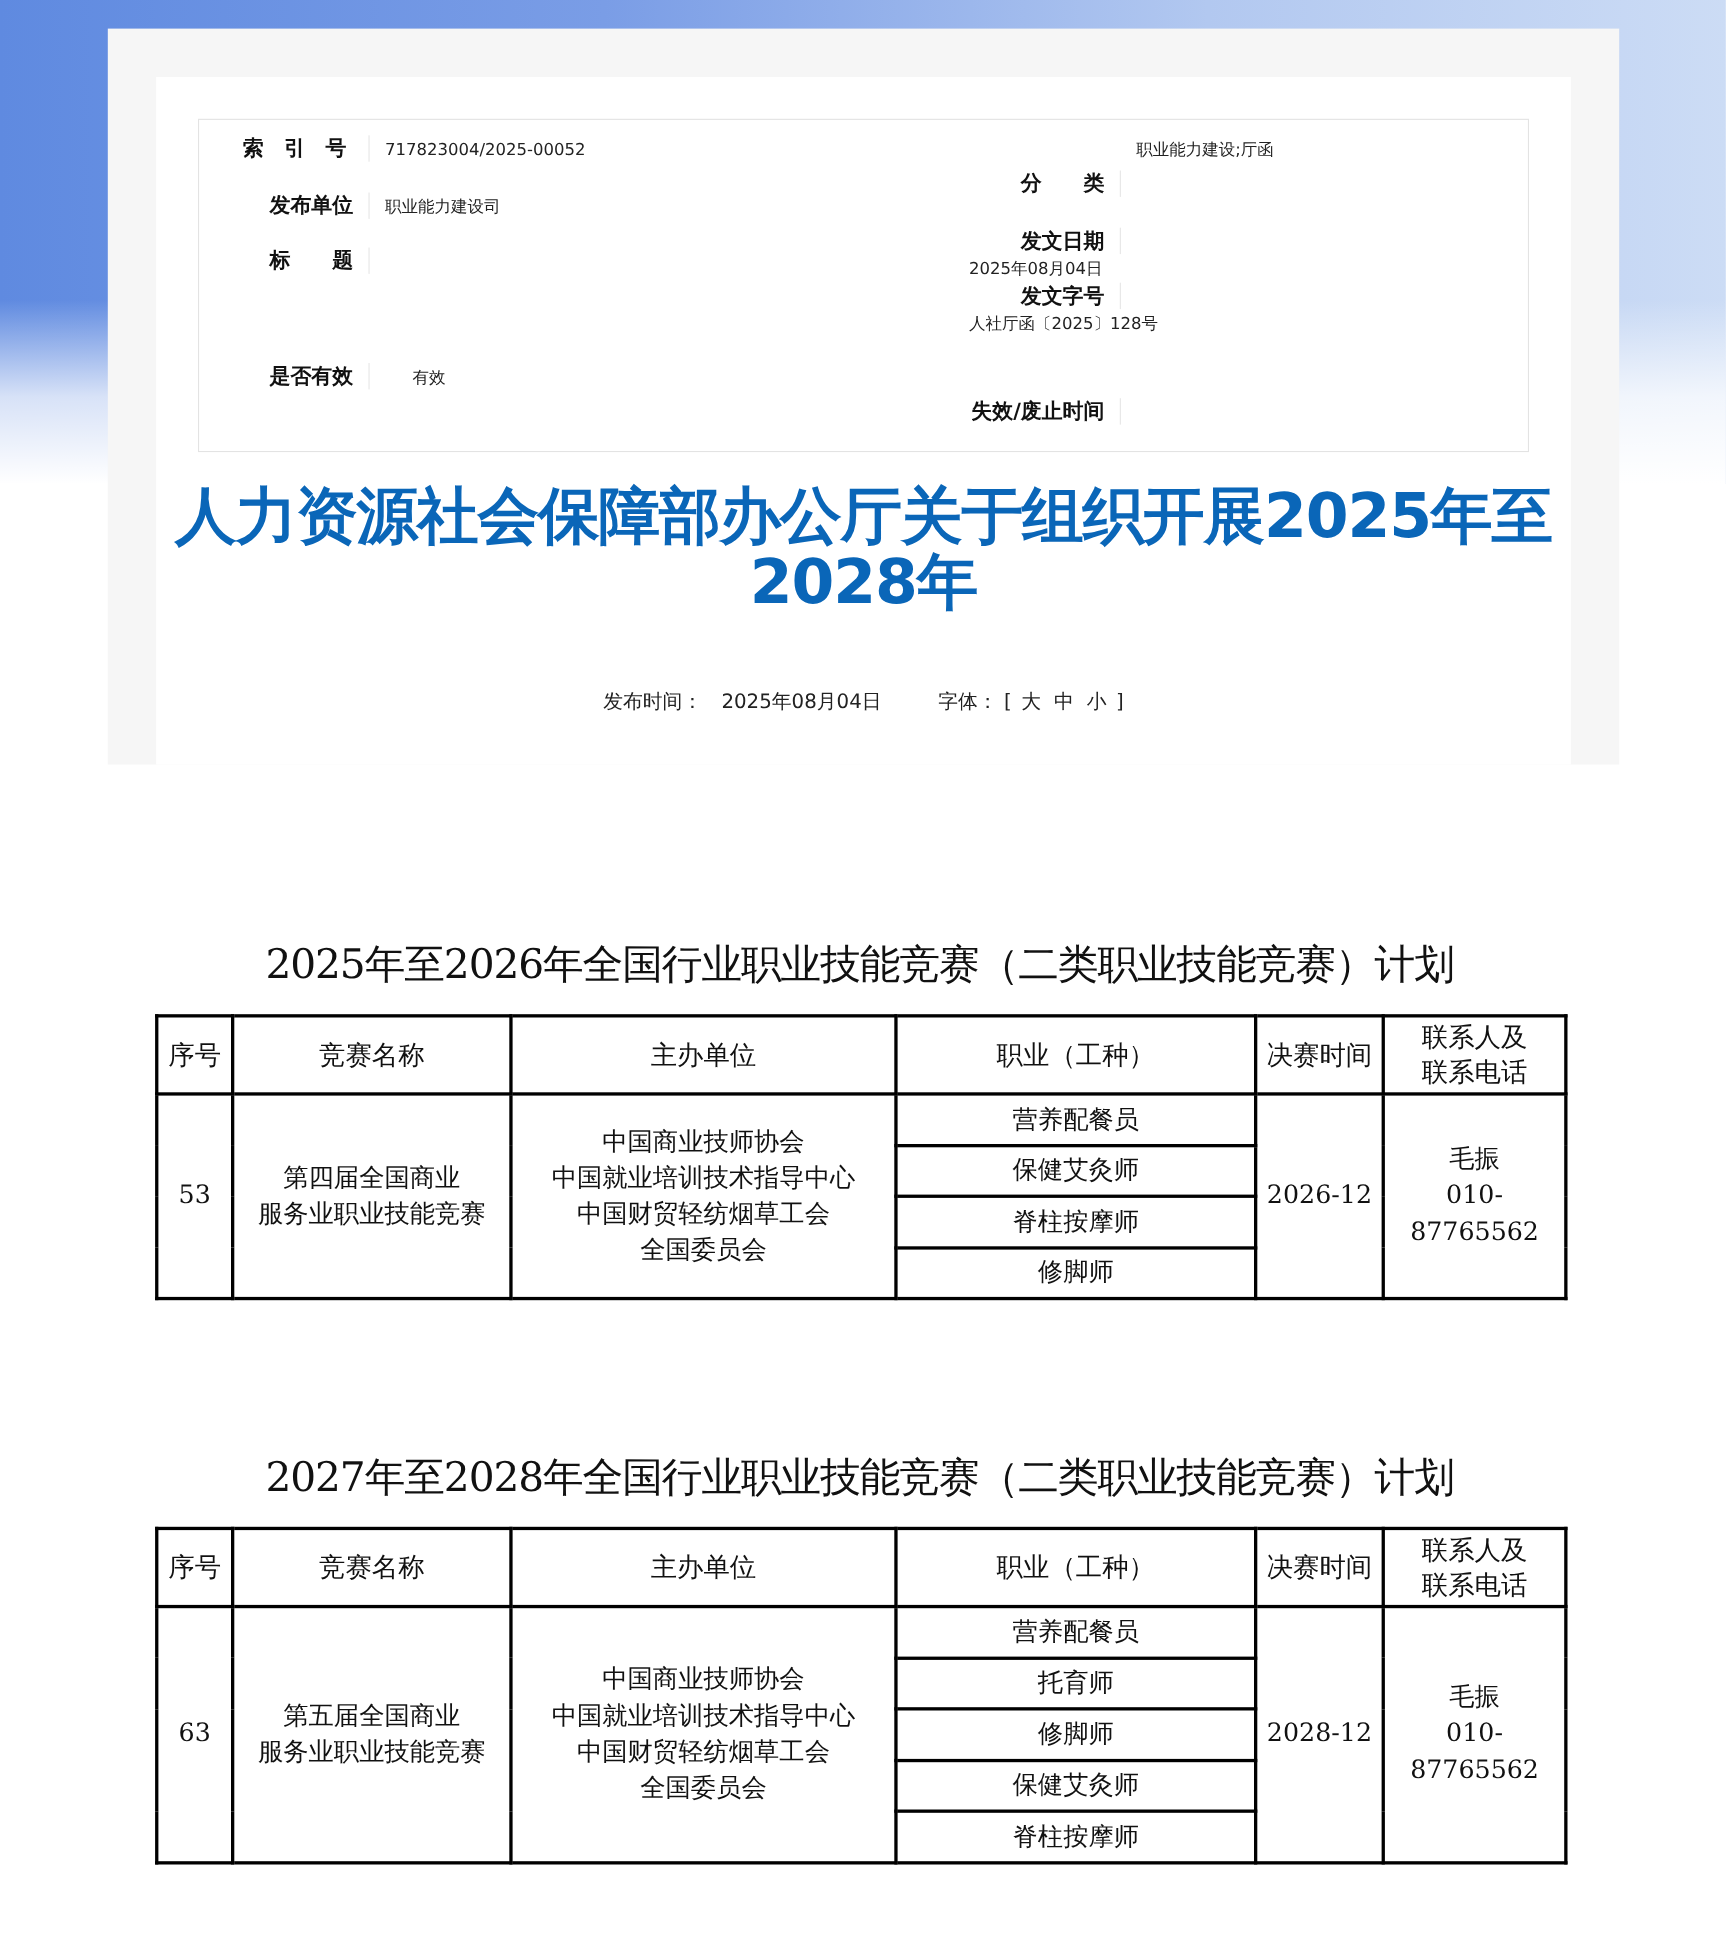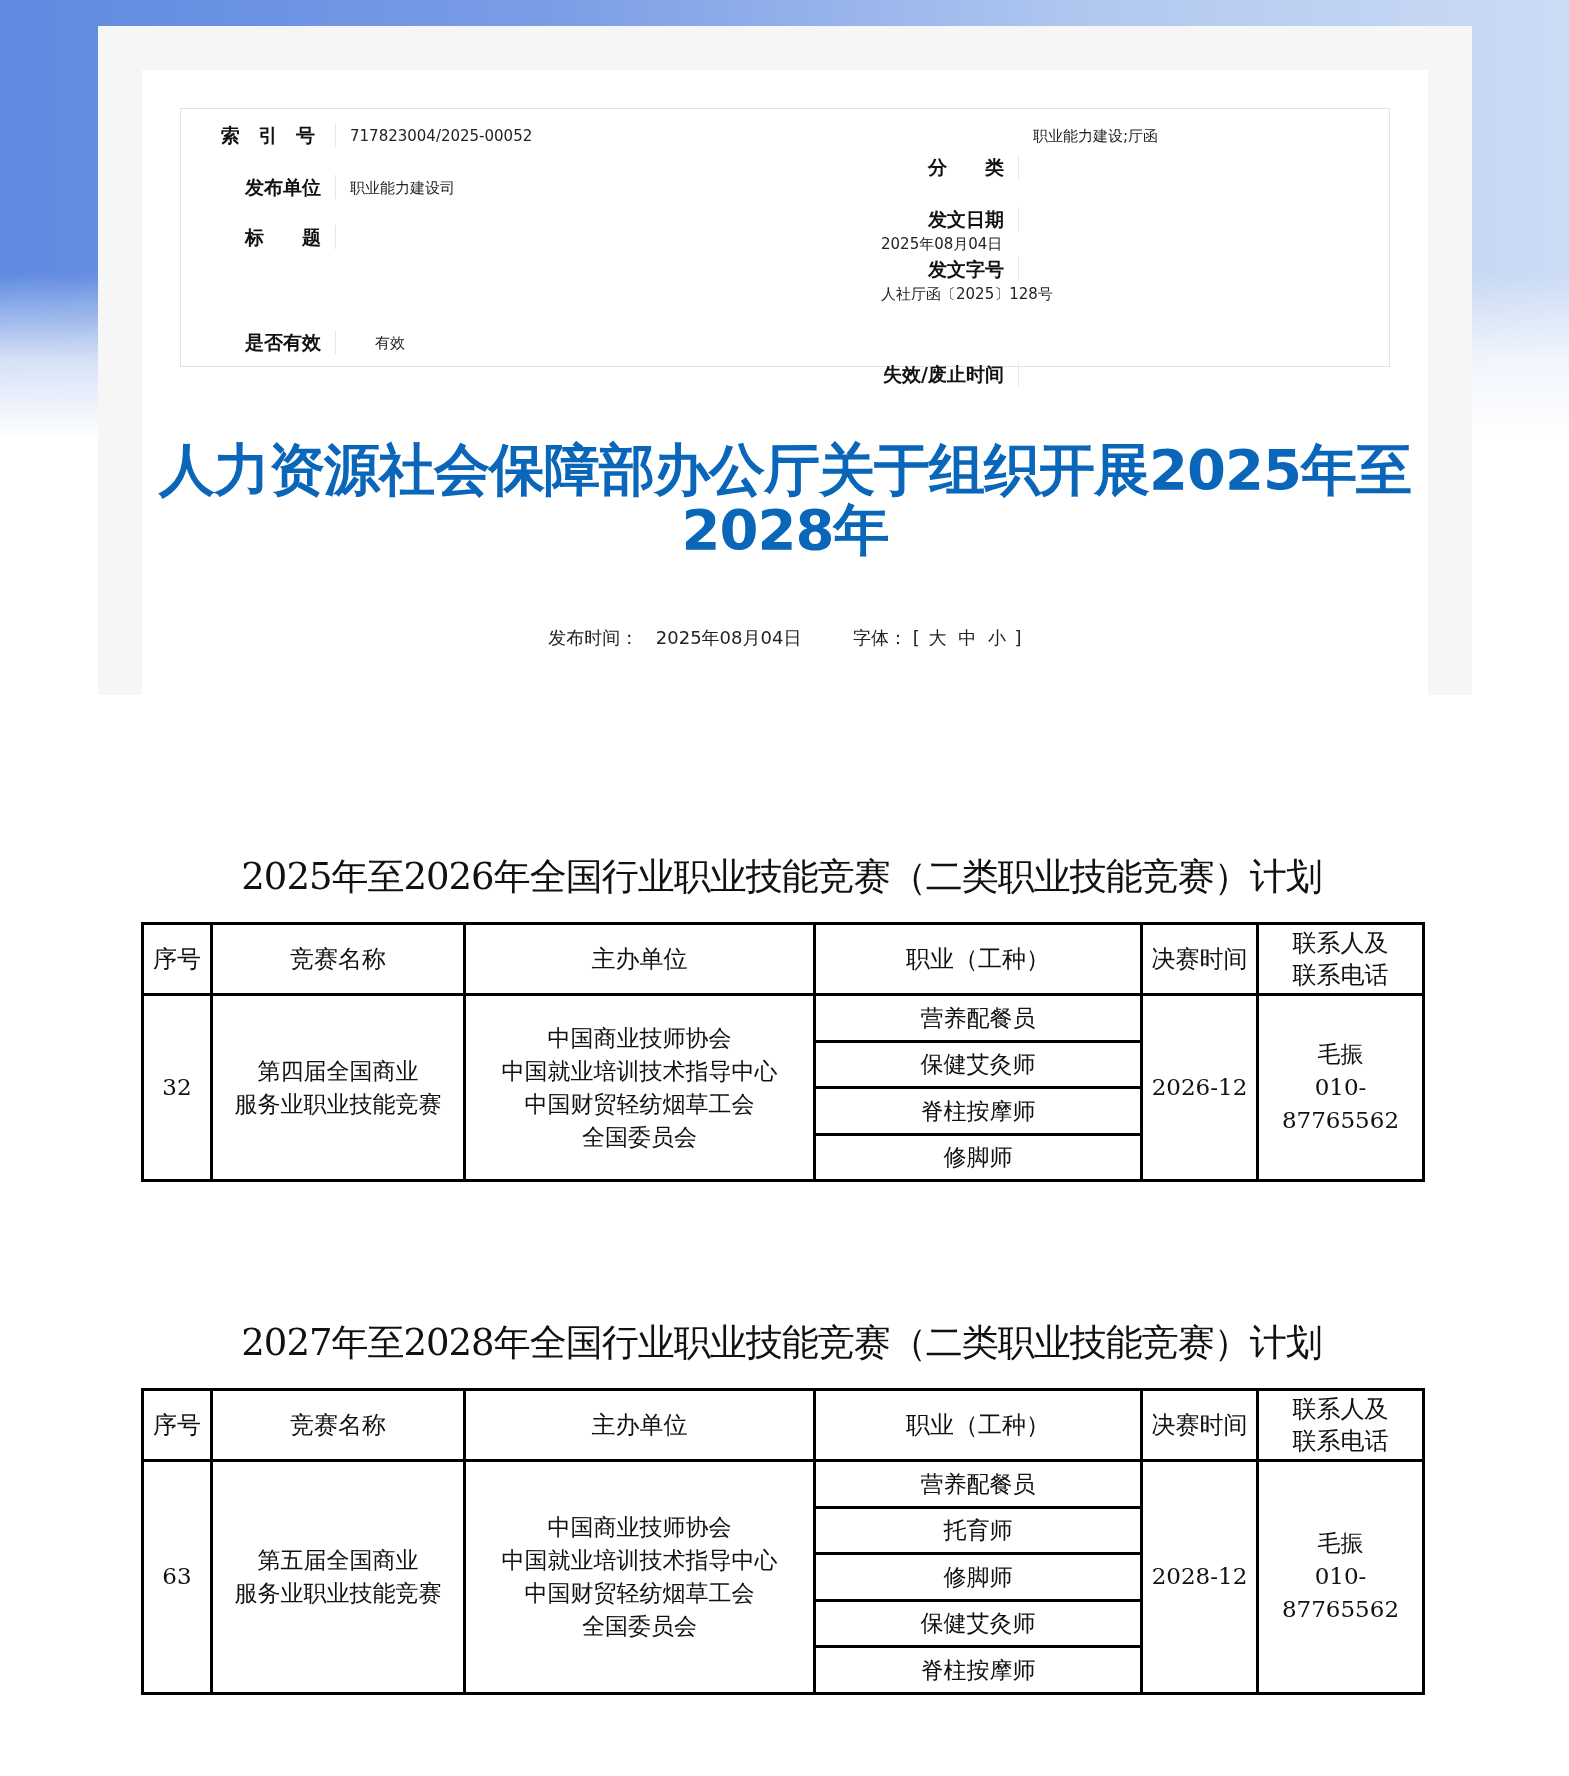--- a/index.html
+++ b/index.html
@@ -16,21 +16,21 @@
   .outer-panel {
     position: absolute; left: 98px; top: 26px; width: 1374px; height: 669px;
     background: #f6f6f6;
   }
   .inner-panel {
     position: absolute; left: 142px; top: 70px; width: 1286px; height: 625px;
     background: #ffffff;
   }
 
   .info-box {
-    position: absolute; left: 180px; top: 108px; width: 1210px; height: 259px;
+    position: absolute; left: 180px; top: 108px; width: 1210px; height: 303px;
     border: 1px solid #e3e3e3; background: #fff;
   }
   .info-row { position: absolute; display: flex; align-items: flex-start; }
   .info-label {
     font-weight: bold; font-size: 19px; color: #111; text-align: right;
     padding-right: 14px; border-right: 1px solid #e6e6e6; line-height: 24px;
   }
   .info-value { font-size: 15px; color: #222; padding-left: 14px; line-height: 26px; }
 
   .col-left .info-label { width: 155px; }
@@ -147,21 +147,21 @@
     <th>竞赛名称</th>
     <th>主办单位</th>
     <th>职业（工种）</th>
     <th>决赛时间</th>
     <th>
       <div>联系人及</div>
       <div>联系电话</div>
     </th>
   </tr>
   <tr>
-    <td rowspan="4">32</td>
+    <td rowspan="4">53</td>
     <td rowspan="4">
       <div>第四届全国商业</div>
       <div>服务业职业技能竞赛</div>
     </td>
     <td rowspan="4">
       <div>中国商业技师协会</div>
       <div>中国就业培训技术指导中心</div>
       <div>中国财贸轻纺烟草工会</div>
       <div>全国委员会</div>
     </td>

